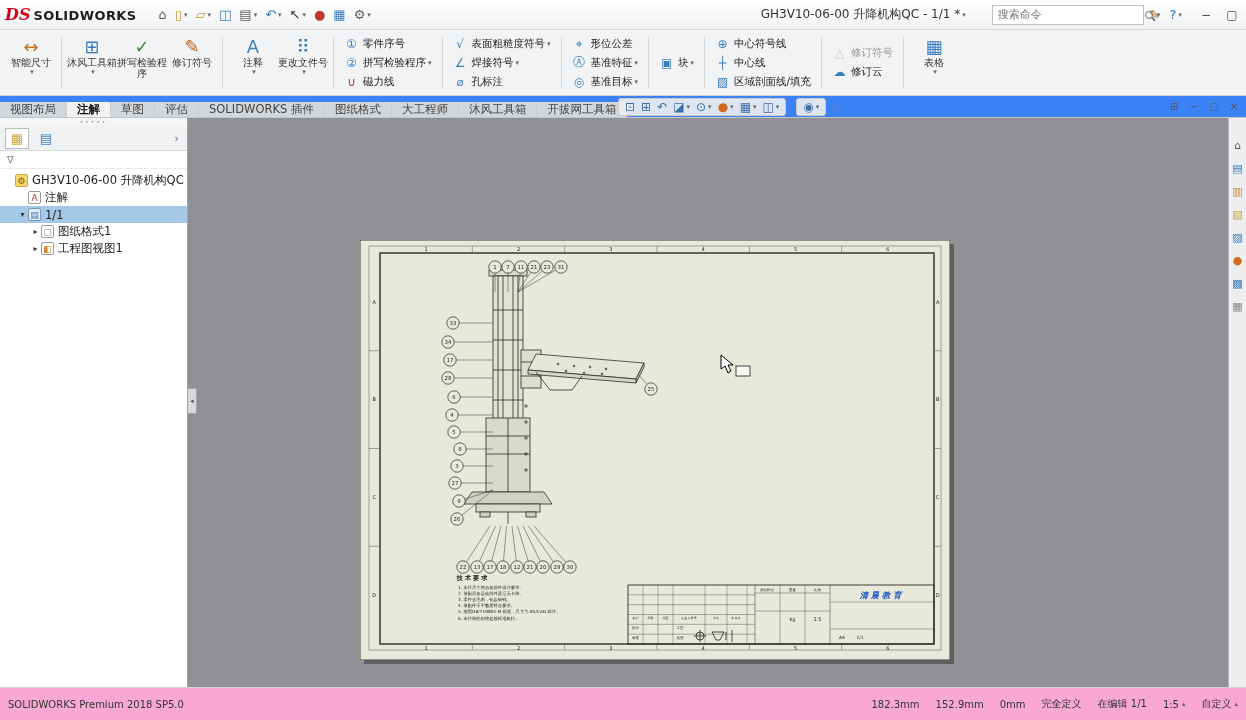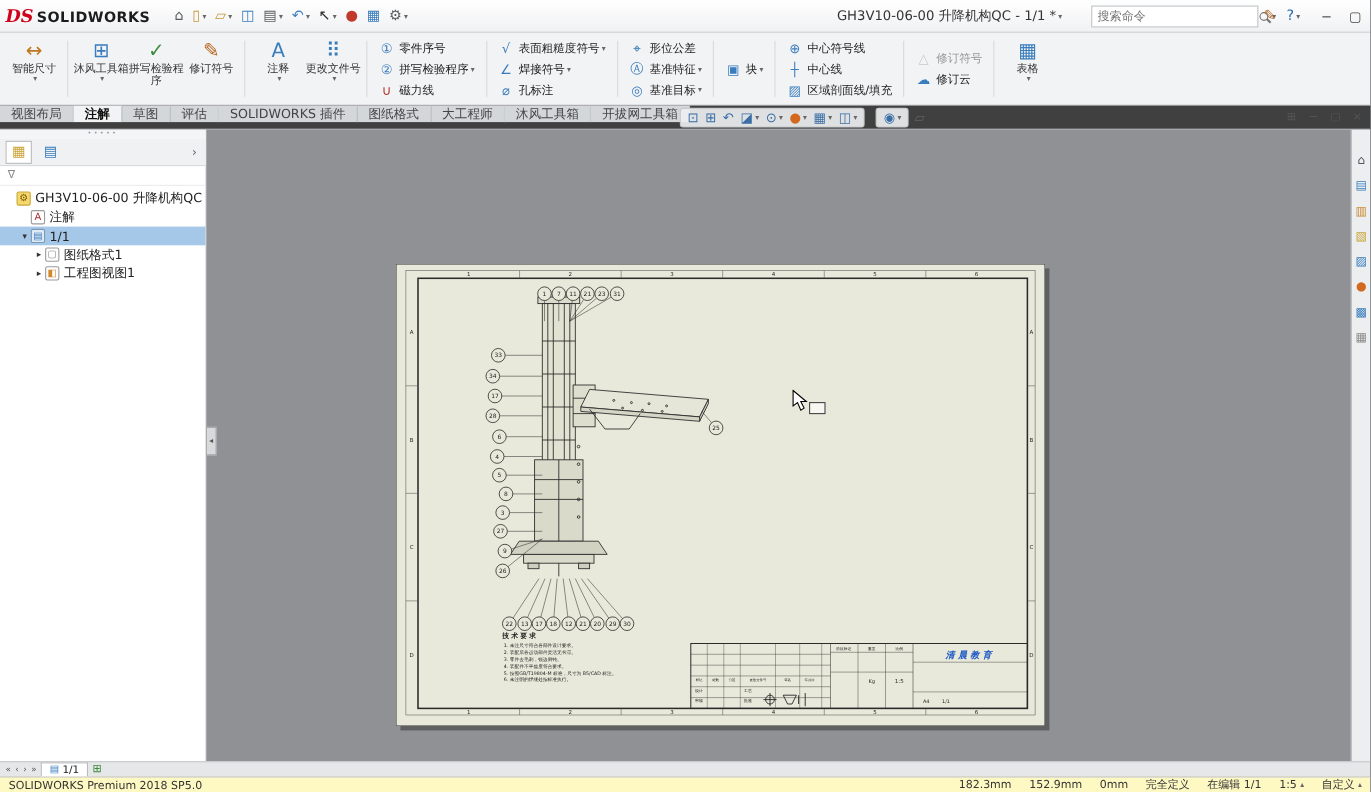--- a/index.html
+++ b/index.html
@@ -28,21 +28,21 @@
 .rgroup{display:flex;align-items:center;padding:0 2px}
 .rsep{width:1px;background:#d9dadb;margin:5px 3px}
 .big-btn{width:50px;height:60px;display:flex;flex-direction:column;align-items:center;padding-top:3px;border-radius:2px;text-align:center;cursor:default}
 .bicon{font-size:18px;line-height:21px}
 .blabel{font-size:10px;line-height:11px;color:#333}
 .small-stack{display:flex;flex-direction:column;justify-content:center}
 .small-btn{display:flex;align-items:center;height:19px;padding:0 5px;font-size:10.5px;border-radius:2px;cursor:default}
 .sicon{width:15px;font-size:12px;text-align:center;margin-right:4px}
 .disabled{opacity:.45}
 
-#cmdrow{position:absolute;left:0;top:96px;right:0;height:22px;background:#404040;border-bottom:1px solid #c4c7ca;display:flex;align-items:flex-start}
+#cmdrow{position:absolute;left:0;top:96px;right:0;height:22px;background:#3b82f6;border-bottom:1px solid #c4c7ca;display:flex;align-items:flex-end}
 .ctab{display:flex;align-items:center;padding:0 10px;font-size:11.5px;color:#444;border-right:1px solid #cbced1;background:#d4d7da;cursor:default}
 .ctab.active{background:#f2f3f4;color:#111;font-weight:bold}
 #headsup{position:absolute;left:618px;top:98px;display:flex;align-items:center;gap:2px}
 .pill{display:flex;align-items:center;background:rgba(236,238,240,.92);border:1px solid #c8cacc;border-radius:3px;padding:0 3px;height:18px}
 .hu-btn{display:flex;align-items:center;padding:0 3px;font-size:12px;cursor:default}
 #childctl{position:absolute;right:3px;top:98px;display:flex;gap:2px}
 #childctl span{width:18px;height:17px;display:flex;align-items:center;justify-content:center;font-size:10px;color:#555;cursor:default}
 
 #leftpanel{position:absolute;left:0;top:118px;width:188px;bottom:28px;background:#fff;border-right:1px solid #9fa3a7;display:flex;flex-direction:column}
 #panel-grip{height:8px;text-align:center;font-size:6px;letter-spacing:2px;color:#9aa0a6;background:#f4f5f6;line-height:8px}
@@ -63,21 +63,21 @@
 #graphics{position:absolute;left:188px;top:118px;right:18px;bottom:28px;background:#8f9194;overflow:hidden}
 #sheet-wrap{position:absolute;left:172px;top:122px;width:590px;height:420px;box-shadow:4px 4px 0 rgba(35,35,35,.45)}
 #panel-collapse{position:absolute;left:0;top:270px;width:9px;height:26px;background:#d7d9db;border:1px solid #9fa3a7;border-left:none;display:flex;align-items:center;justify-content:center;font-size:7px;color:#555;cursor:default}
 #cursor{position:absolute;left:532px;top:236px;pointer-events:none}
 
 #sheetbar{position:absolute;left:0;right:0;bottom:14px;height:14px;background:#e6e7e9;border-top:1px solid #c8cacc;display:flex;align-items:flex-end;font-size:9.5px;color:#555;padding-left:3px}
 .sb-nav{padding:0 2px;font-size:8px;cursor:default;line-height:13px}
 .sheet-tab{display:flex;align-items:center;gap:3px;background:#fff;border:1px solid #b9bcbf;border-bottom:none;height:13px;padding:0 7px;margin-left:2px;font-size:9.5px;color:#222;cursor:default}
 .sheet-tab .ic{color:#3a7dbd;font-size:9px}
 .add-sheet{margin-left:4px;color:#3c8a3c;font-size:10px;line-height:13px;cursor:default}
-#statusbar{position:absolute;left:0;right:0;bottom:0;height:14px;background:#fef9c3;border-top:1px solid #d0d2d4;display:flex;align-items:flex-end;font-size:10px;color:#333;padding:0 8px;white-space:nowrap}
+#statusbar{position:absolute;left:0;right:0;bottom:0;height:14px;background:#f9a8d4;border-top:1px solid #d0d2d4;display:flex;align-items:center;font-size:10px;color:#333;padding:16px 8px;white-space:nowrap}
 #status-right{margin-left:auto;display:flex;align-items:center;gap:16px}
 .st-item{display:flex;align-items:center;gap:3px;cursor:default}
 .st-item .caret{margin:0}
 </style>
 </head>
 <body>
 
 <div id="app">
 
   <div id="titlebar">

